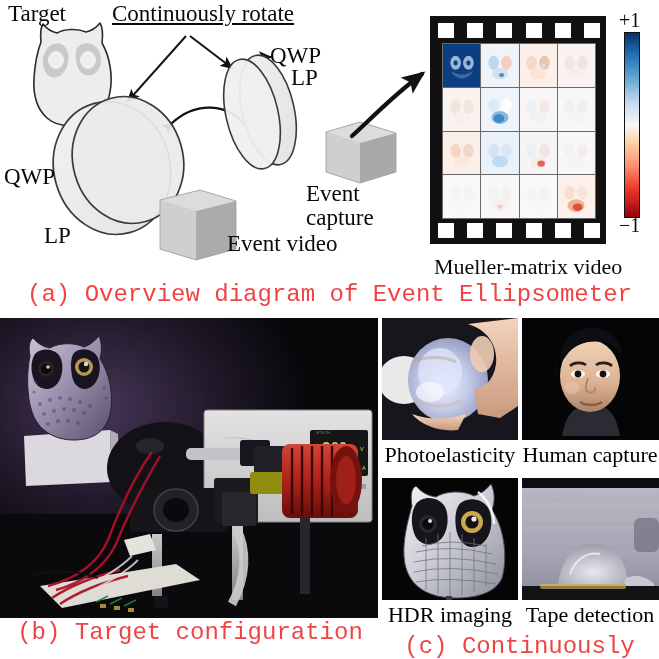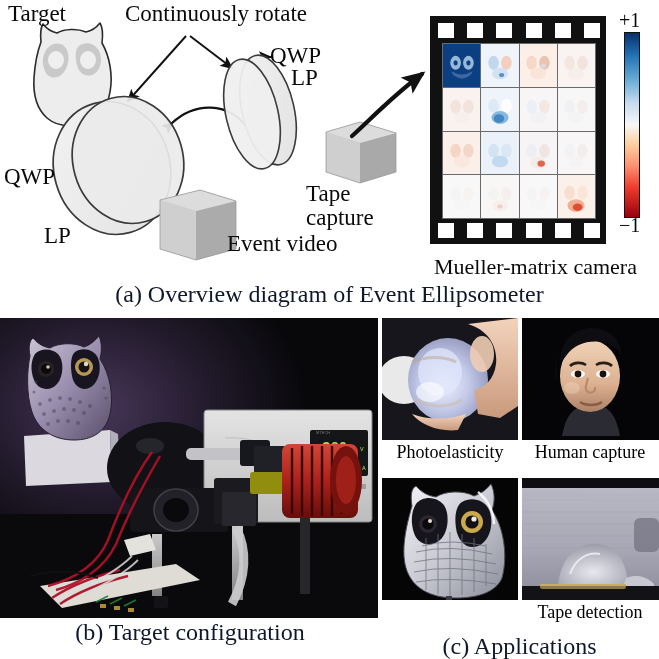--- a/index.html
+++ b/index.html
@@ -5,21 +5,21 @@
   html,body{margin:0;padding:0;background:#fff;}
   body{width:659px;height:659px;font-family:"Liberation Serif","DejaVu Serif",serif;color:#000;overflow:hidden;}
   #fig{position:relative;width:632px;height:659px;background:#fff;padding-left:44px;}
 
   
   #panel-a{position:absolute;left:0;top:0;width:659px;height:318px;background:#fff;}
   #diagram-svg{position:absolute;left:0;top:0;}
   .lbl{position:absolute;font-family:"Liberation Serif","DejaVu Serif",serif;font-size:23px;line-height:1.05;white-space:nowrap;color:#0a0a0a;}
 
   #lbl-target{left:8px;top:2px;}
-  #lbl-cont{left:125px;top:2px;}
+  #lbl-cont{left:112px;top:2px;text-decoration:underline;}
   #lbl-qwp-top{left:270px;top:44px;}
   #lbl-lp-top{left:291px;top:66px;}
   #lbl-qwp-left{left:4px;top:165px;}
   #lbl-lp-left{left:44px;top:224px;}
   #lbl-light{left:306px;top:182px;}
   #lbl-source{left:306px;top:206px;}
   #lbl-evcam{left:227px;top:232px;}
   #lbl-mmv{left:434px;top:255px;font-size:22px;}
   #lbl-cbtop{left:619px;top:10px;font-size:20px;}
   #lbl-cbbot{left:619px;top:215px;font-size:20px;}
@@ -36,37 +36,37 @@
   .mm-cell{position:relative;overflow:hidden;background:#fafafa;}
   .mm-cell .owlmask{position:absolute;left:50%;top:52%;transform:translate(-50%,-50%);width:86%;height:86%;}
 
   
   #colorbar{position:absolute;left:624px;top:32px;width:16px;height:186px;
             border:1px solid #111;box-sizing:border-box;
             background:linear-gradient(to bottom,#08306b 0%,#2171b5 12%,#6baed6 26%,#c6dbef 38%,
                        #f7f7f7 50%,#fdd0a2 60%,#fc9272 72%,#ef3b2c 84%,#99000d 100%);}
 
   
-  .caption{position:absolute;font-family:Liberation Serif, serif;font-size:24px;
-           white-space:nowrap;color:#0f172a;}
+  .caption{position:absolute;font-family:Liberation Mono, monospace;font-size:24px;
+           white-space:nowrap;color:#ef4444;}
   #cap-a{left:0;top:281px;width:659px;text-align:center;}
   #cap-b{left:0;top:619px;width:380px;text-align:center;}
   #cap-c{left:380px;top:633px;width:279px;text-align:center;}
 
   
   #panel-b{position:absolute;left:0;top:318px;width:378px;height:300px;overflow:hidden;
            background:#090a0d;}
   #panel-c{position:absolute;left:382px;top:318px;width:277px;height:300px;background:#fff;}
 
   .thumb{position:absolute;overflow:hidden;background:#0a0a0a;}
   #th-photo{left:0;top:0;width:136px;height:122px;}
   #th-human{left:140px;top:0;width:137px;height:122px;}
   #th-hdr{left:0;top:160px;width:136px;height:122px;}
   #th-tape{left:140px;top:160px;width:137px;height:122px;}
-  .thumb-label{position:absolute;font-family:"Liberation Serif","DejaVu Serif",serif;font-size:18px;
+  .thumb-label{position:absolute;font-family:"Liberation Serif","DejaVu Serif",serif;font-size:22px;
                white-space:nowrap;text-align:center;color:#000;}
   #tl-photo{left:-6px;top:124px;width:148px;}
   #tl-human{left:134px;top:124px;width:148px;}
   #tl-hdr{left:-6px;top:284px;width:148px;}
   #tl-tape{left:134px;top:284px;width:148px;}
 
   svg{display:block;}
 </style>
 </head>
 <body>
@@ -327,24 +327,24 @@
     </div>
 
     <div id="colorbar"></div>
 
     <div class="lbl" id="lbl-target">Target</div>
     <div class="lbl" id="lbl-cont">Continuously rotate</div>
     <div class="lbl" id="lbl-qwp-top">QWP</div>
     <div class="lbl" id="lbl-lp-top">LP</div>
     <div class="lbl" id="lbl-qwp-left">QWP</div>
     <div class="lbl" id="lbl-lp-left">LP</div>
-    <div class="lbl" id="lbl-light">Tape</div>
+    <div class="lbl" id="lbl-light">Event</div>
     <div class="lbl" id="lbl-source">capture</div>
     <div class="lbl" id="lbl-evcam">Event video</div>
-    <div class="lbl" id="lbl-mmv">Mueller-matrix camera</div>
+    <div class="lbl" id="lbl-mmv">Mueller-matrix video</div>
     <div class="lbl" id="lbl-cbtop">+1</div>
     <div class="lbl" id="lbl-cbbot">−1</div>
   </div>
 
   <div class="caption" id="cap-a">(a) Overview diagram of Event Ellipsometer</div>
 
   <div id="panel-b">
     <svg width="378" height="300" viewBox="0 0 378 300">
       <defs>
         <radialGradient id="bgGlow" cx="0.26" cy="0.30" r="0.55">
@@ -595,20 +595,21 @@
             <path d="M56 56 L56 116"></path>
             <path d="M68 54 L68 118"></path>
           <path d="M80 56 L80 117"></path>
             <path d="M92 60 L92 114"></path>
             <path d="M104 66 L104 108"></path>
         </g>
         <path d="M96 14 C106 22 112 34 112 46" stroke="#ffffff" stroke-width="2.4" fill="none" opacity="0.85"></path>
         <rect x="64" y="118" width="6" height="4" fill="#3b3b44"></rect>
       </svg>
     </div>
+    <div class="thumb-label" id="tl-hdr">HDR imaging</div>
 
     <div class="thumb" id="th-tape">
       <svg width="137" height="122" viewBox="0 0 137 122">
         <defs>
           <linearGradient id="tapeBg" x1="0" y1="0" x2="0" y2="1">
             <stop offset="0%" stop-color="#bcbcc8"></stop>
               <stop offset="60%" stop-color="#a6a6b4"></stop>
             <stop offset="100%" stop-color="#8a8a98"></stop>
           </linearGradient>
           <radialGradient id="bumpG" cx="0.5" cy="0.7" r="0.7">
@@ -632,14 +633,14 @@
         <path d="M104 100 C114 96 124 98 132 106 L132 112 L100 112 Z" fill="#c8c8d2"></path>
         <rect y="108" width="137" height="14" fill="#121217"></rect>
         <rect x="18" y="106" width="86" height="5" rx="2" fill="#8d7a44"></rect>
         <rect x="18" y="106" width="86" height="2" rx="1" fill="#c6ae68"></rect>
         <rect x="112" y="40" width="25" height="34" rx="6" fill="#6f6f7e" opacity="0.7"></rect>
       </svg>
     </div>
     <div class="thumb-label" id="tl-tape">Tape detection</div>
   </div>
 
-  <div class="caption" id="cap-c">(c) Applications</div>
+  <div class="caption" id="cap-c">(c) Continuously</div>
 </div>
 
 </body></html>

